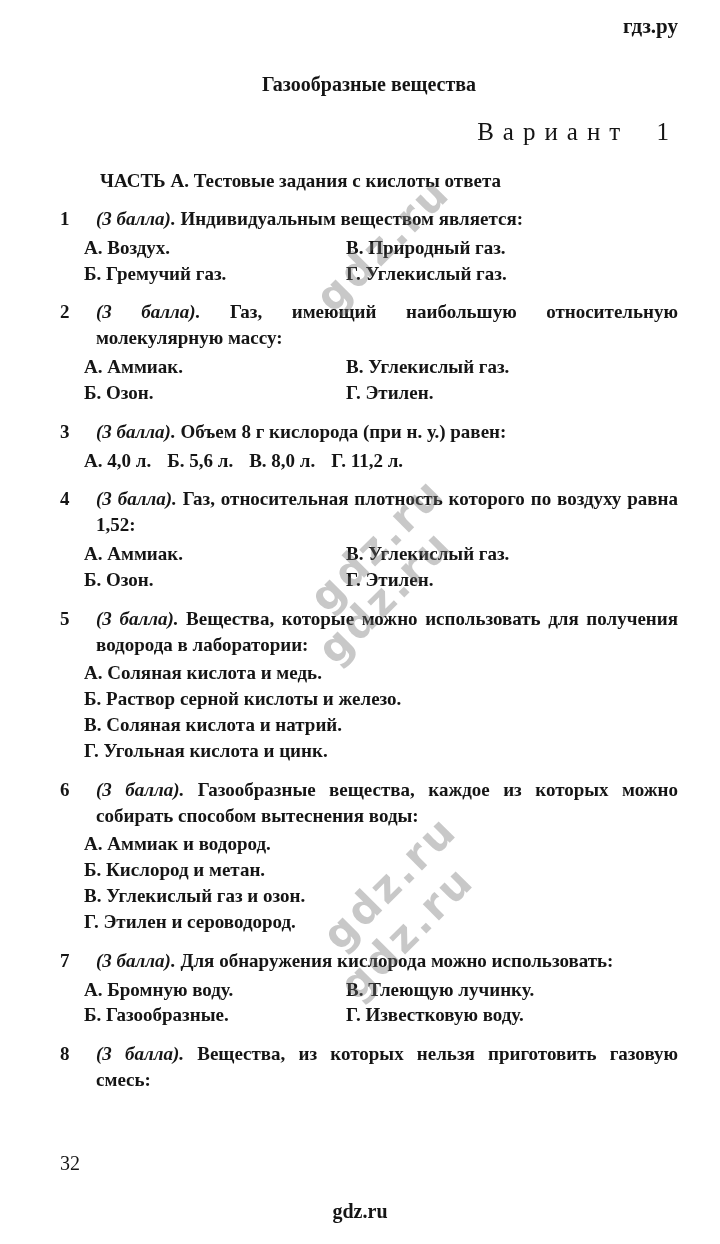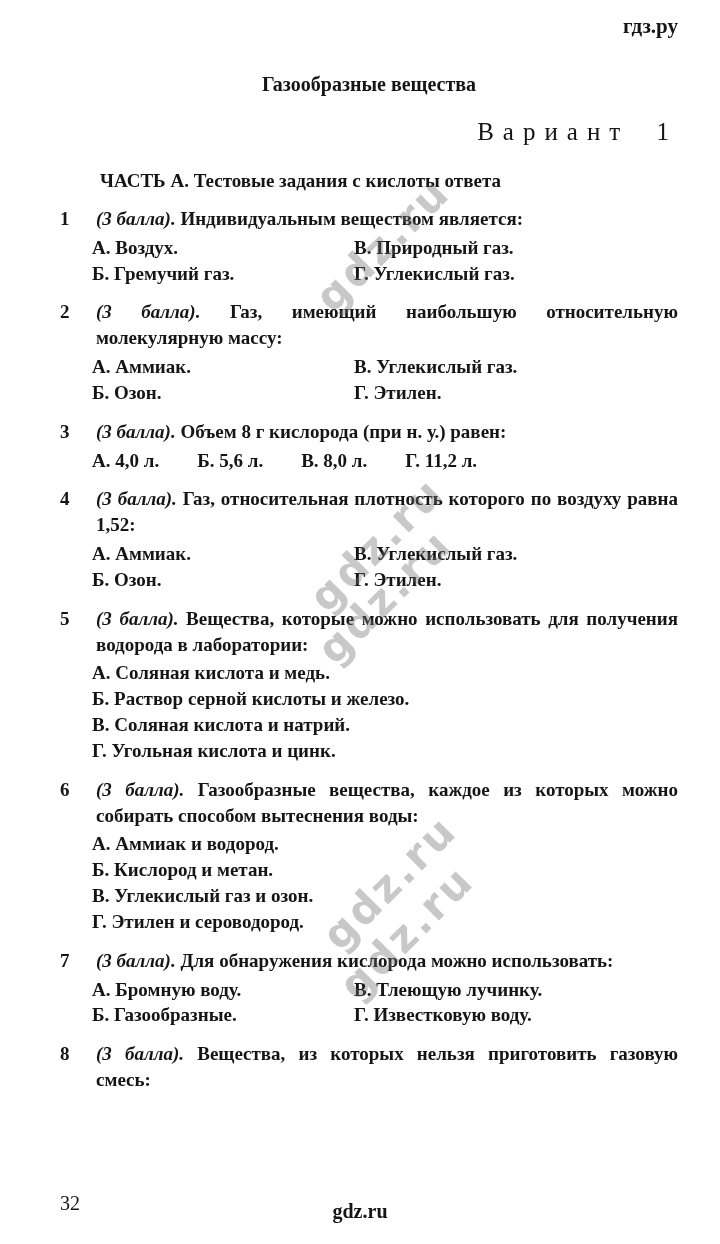--- a/index.html
+++ b/index.html
@@ -54,31 +54,31 @@
   .q-num {
     width: 36px;
     flex: none;
     font-weight: 700;
   }
   .q-body {
     flex: 1;
     text-align: justify;
   }
   .points { font-style: italic; }
-  .opts { margin-left: 32px; margin-top: 3px; }
+  .opts { margin-left: 24px; margin-top: 3px; }
   .opts-2col {
     display: grid;
     grid-template-columns: 262px 1fr;
   }
-  .opts-inline { display: flex; gap: 38px; }
+  .opts-inline { display: flex; gap: 16px; }
   .opts-list .opt { display: block; }
   .opt-letter { font-weight: 700; }
   .page-number {
     position: absolute;
-    left: 60px; top: 1192px;
+    left: 60px; top: 1152px;
     font-size: 20px;
     font-weight: 400;
     text-align: right;
   }
   .site-footer {
     position: absolute;
     left: 0; top: 1200px;
     width: 720px;
     text-align: center;
     font-weight: 700;

